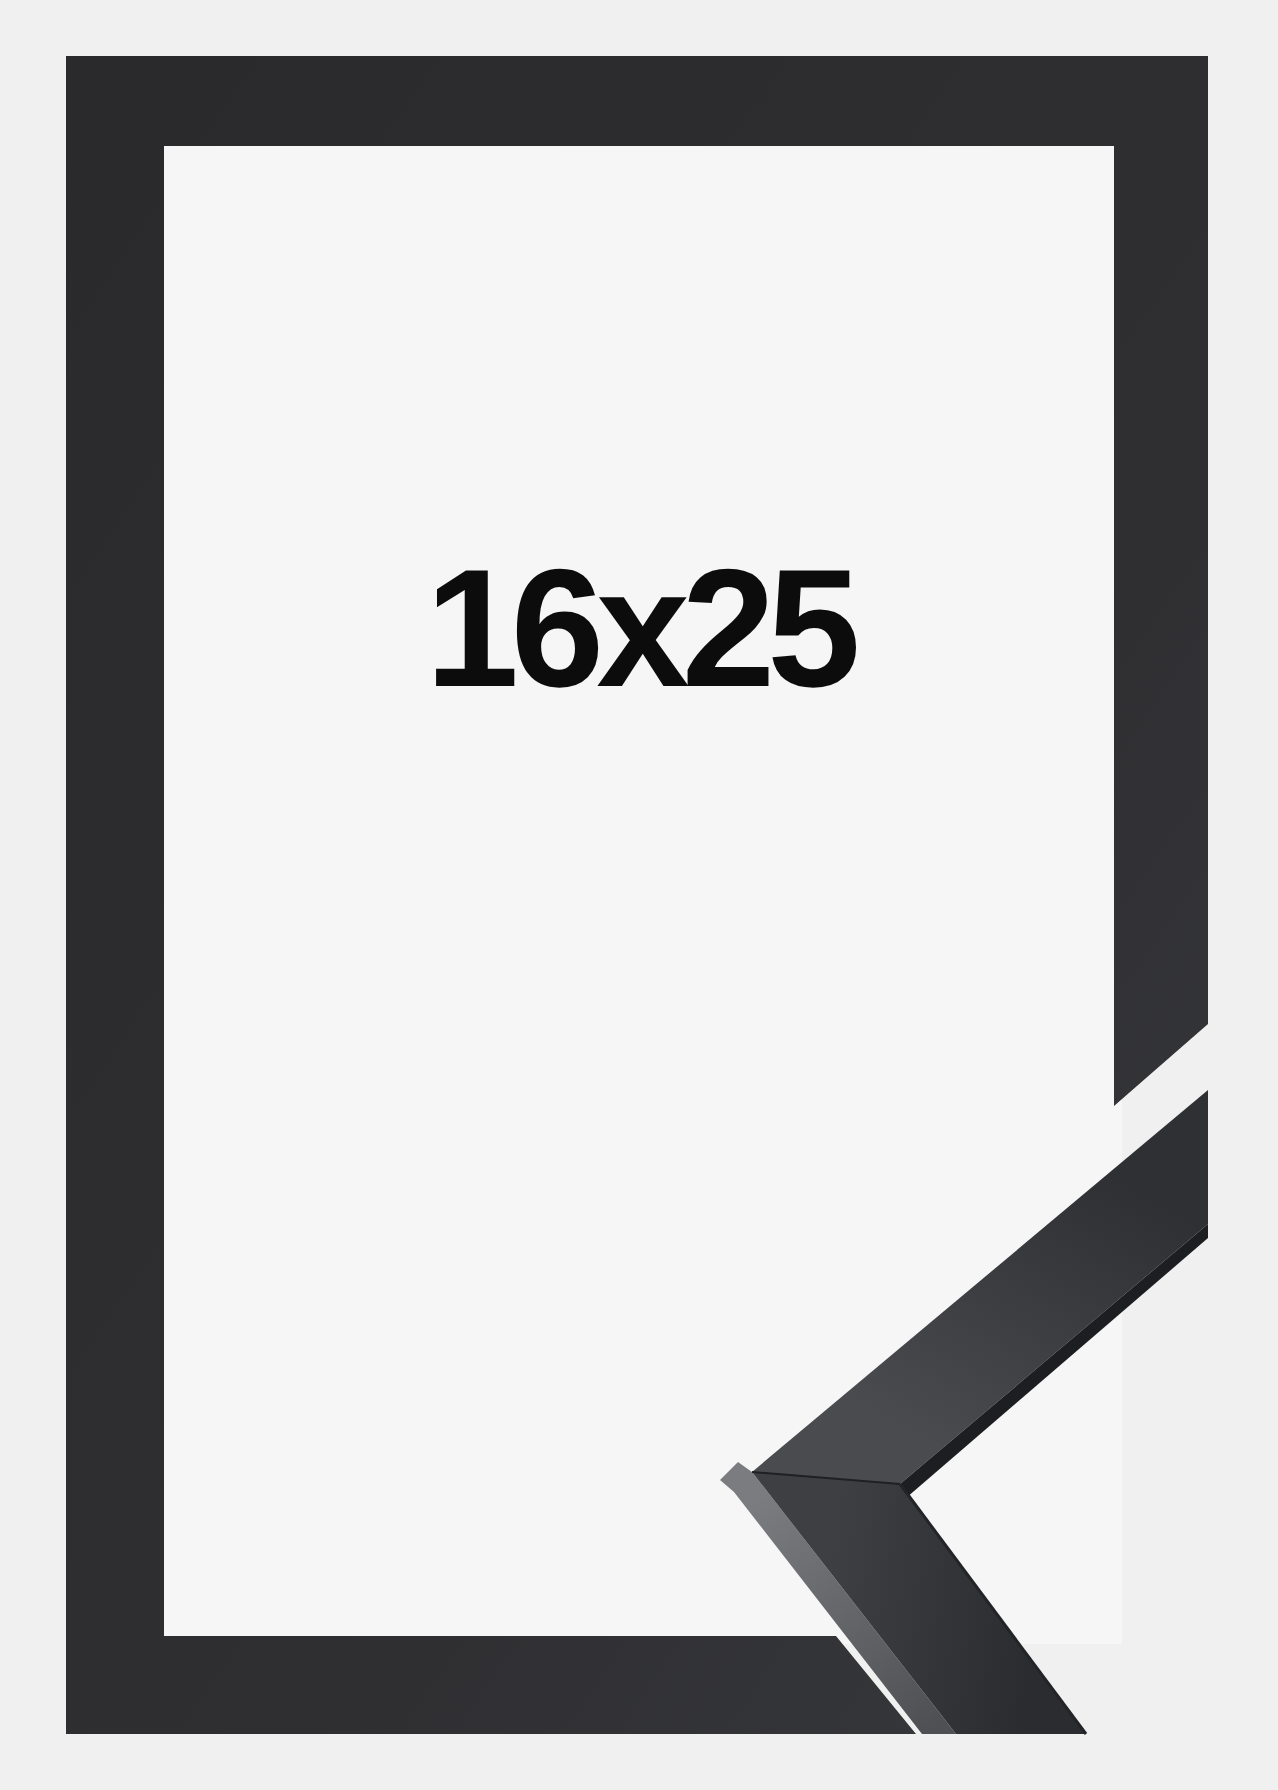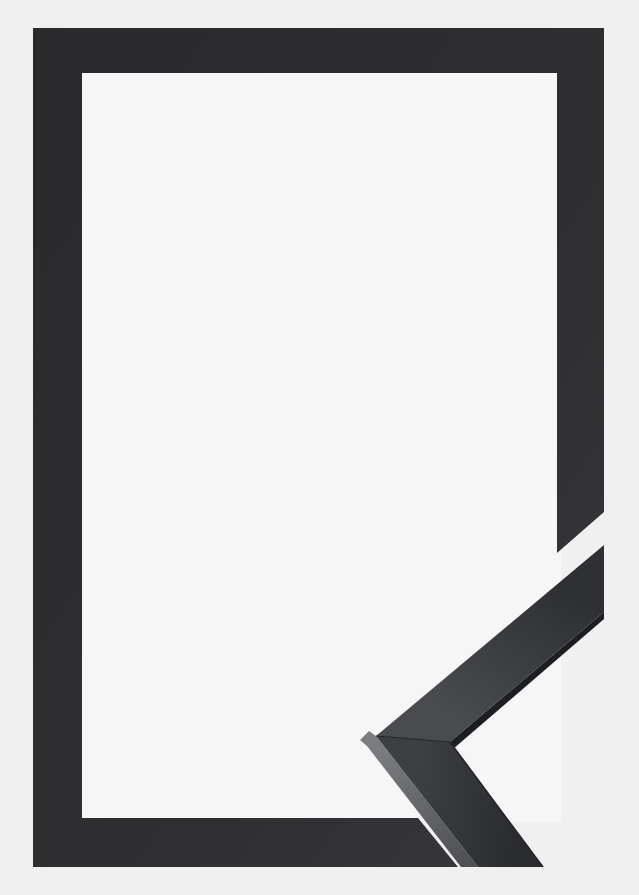--- a/index.html
+++ b/index.html
@@ -74,14 +74,15 @@
       <polygon points="450,742 604,612 604,619 453,749" fill="var(--sample-edge,#1d1e21)"></polygon>
 
       <polygon points="376,736 450,742 543,867 478,867" fill="url(#gradLowerArm)"></polygon>
 
       <line x1="450" y1="742" x2="543" y2="867" stroke="#232428" stroke-width="1.5"></line>
 
       <line x1="376" y1="736" x2="450" y2="742" stroke="#1f2023" stroke-width="1"></line>
     </g>
   </svg>
 
+  <div class="size-label">16x25</div>
 
 </div>
 
 </body></html>

